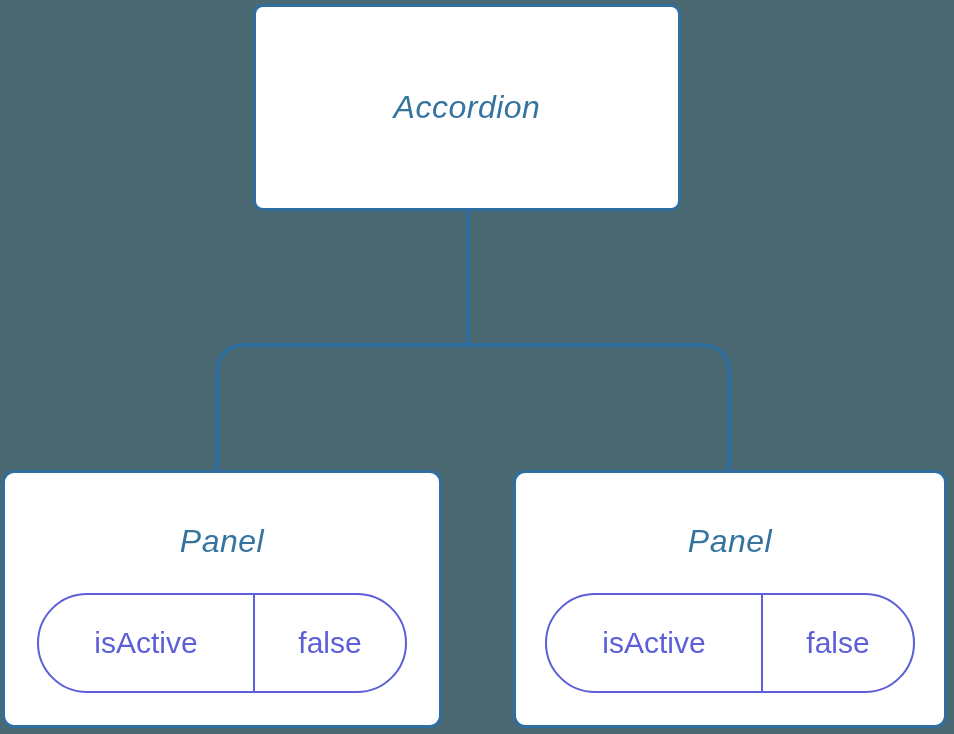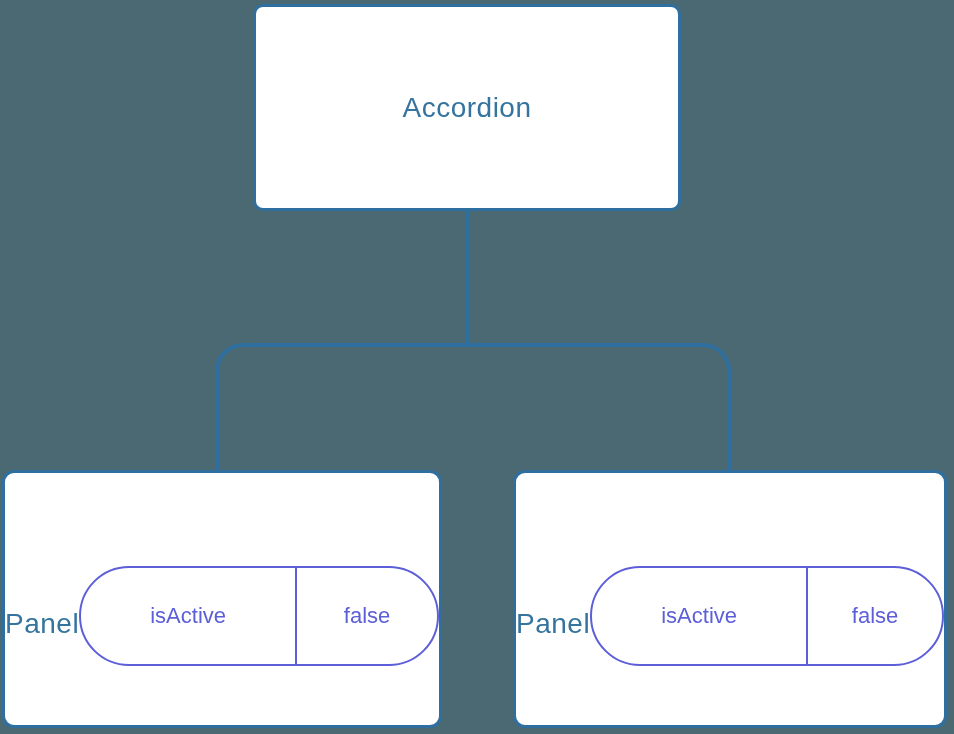--- a/index.html
+++ b/index.html
@@ -30,30 +30,31 @@
     border-radius: 10px;
     display: flex;
     align-items: center;
     justify-content: center;
   }
   .panel-node {
     top: 470px;
     height: 258px;
     border-radius: 12px;
     display: flex;
-    flex-direction: row;
+    flex-direction: column;
     align-items: center;
   }
   .panel-node.left  { left: 2px;   width: 440px; }
   .panel-node.right { left: 513px; width: 434px; }
   .node-title {
     color: #35749E;
-    font-size: 28px;
+    font-size: 32px;
     font-weight: 500;
     letter-spacing: 0.5px;
+    font-style: italic;
   }
   .panel-node .node-title {
     margin-top: 50px;
     height: 36px;
     line-height: 36px;
   }
   
   .stem {
     position: absolute;
     left: 466px;
@@ -85,21 +86,21 @@
     border-radius: 50px;
     display: flex;
     align-items: stretch;
     overflow: hidden;
   }
   .pill-cell {
     display: flex;
     align-items: center;
     justify-content: center;
     color: #5D5FD9;
-    font-size: 22px;
+    font-size: 30px;
     font-weight: 400;
   }
   .pill-key {
     width: 214px;
     border-right: 2px solid #5D5FD9;
   }
   .pill-value {
     flex: 1;
     text-align: center;
   }

